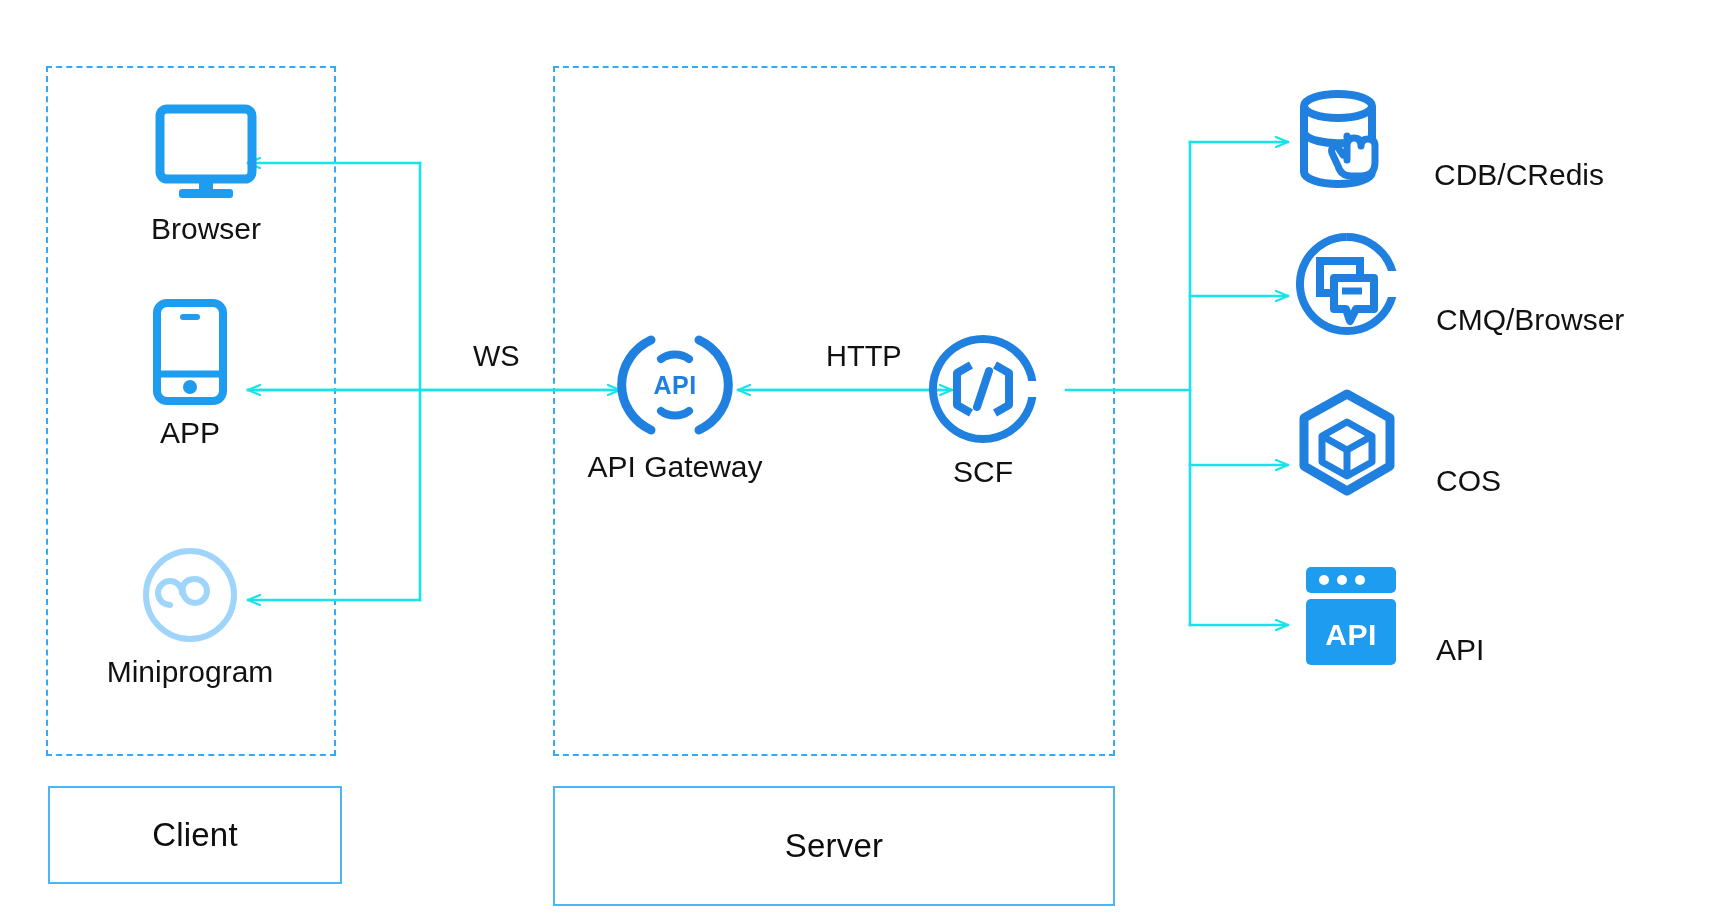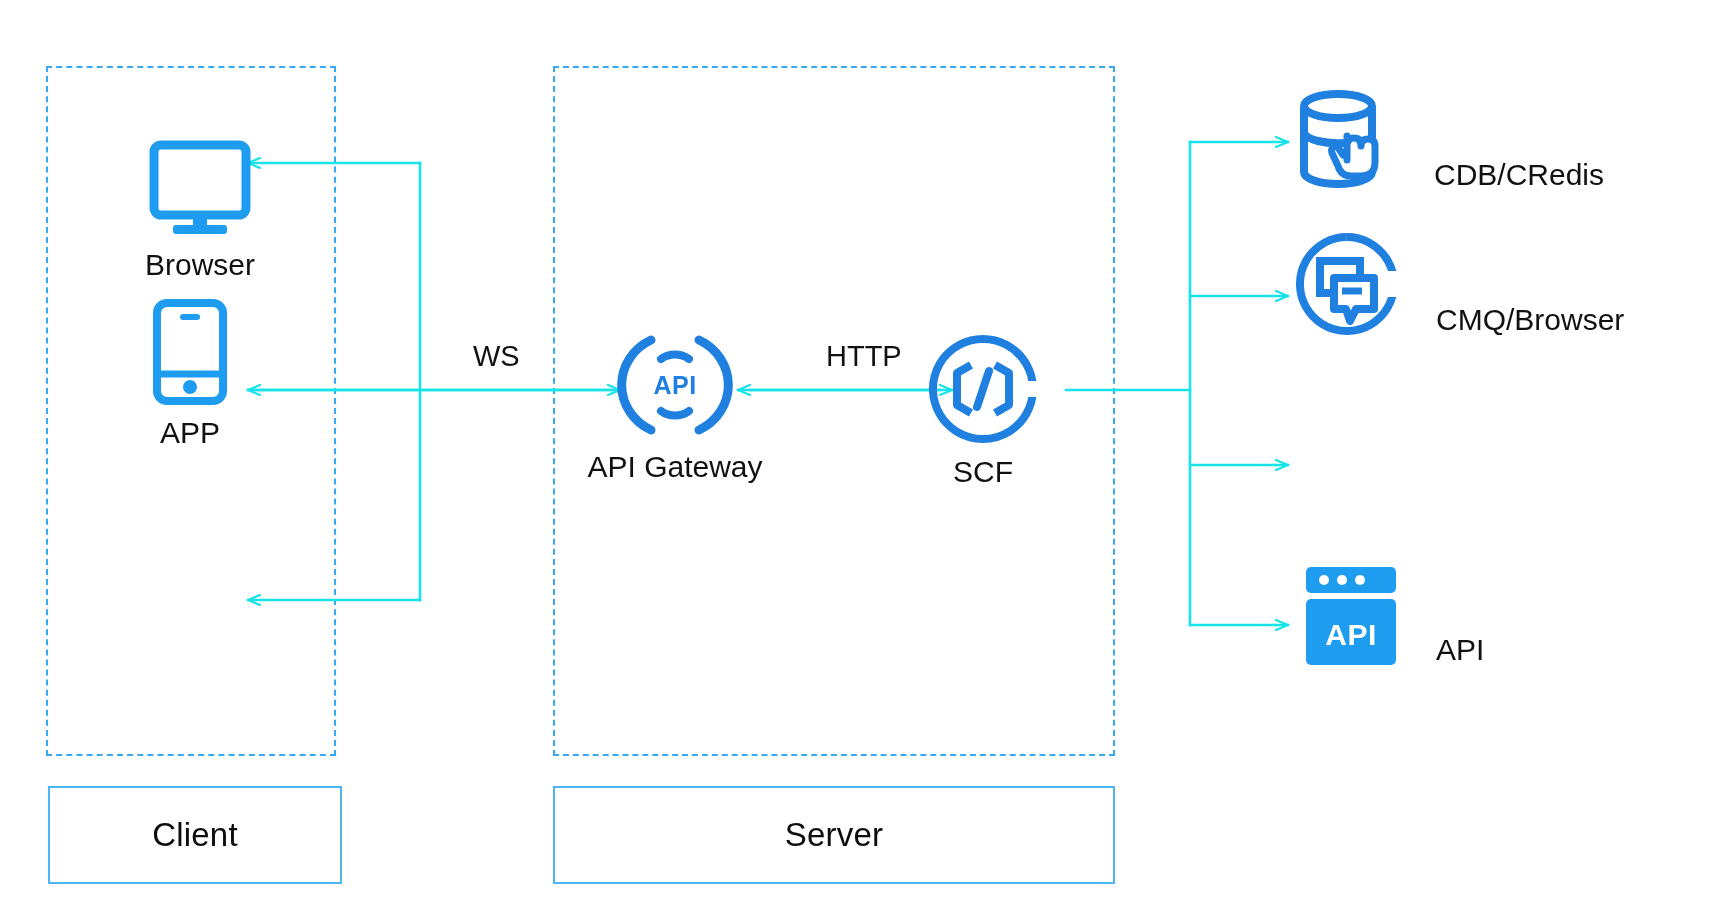--- a/index.html
+++ b/index.html
@@ -123,21 +123,21 @@
       <path d="M1066,390 L1190,390"></path>
       <path d="M1190,142 L1190,625"></path>
 
       <path d="M1190,142 L1288,142" marker-end="url(#ah)"></path>
       <path d="M1190,296 L1288,296" marker-end="url(#ah)"></path>
       <path d="M1190,465 L1288,465" marker-end="url(#ah)"></path>
       <path d="M1190,625 L1288,625" marker-end="url(#ah)"></path>
     </g>
   </svg>
 
-  <div class="node" style="left:120px; top:104px; width:160px;margin-top:36px;">
+  <div class="node" style="left:126px; top:104px; width:160px;">
     <span class="node-icon">
       <svg width="104" height="98" viewBox="0 0 104 98" xmlns="http://www.w3.org/2000/svg">
         <rect x="6" y="5" width="92" height="70" rx="7" ry="7" fill="none" stroke="#1e9cf0" stroke-width="9"></rect>
         <rect x="45" y="75" width="14" height="12" fill="#1e9cf0"></rect>
         <rect x="25" y="85" width="54" height="9" rx="3" fill="#1e9cf0"></rect>
       </svg>
     </span>
     <span class="node-caption">Browser</span>
   </div>
 
@@ -146,20 +146,29 @@
       <svg width="78" height="108" viewBox="0 0 78 108" xmlns="http://www.w3.org/2000/svg">
         <rect x="6" y="5" width="66" height="98" rx="10" ry="10" fill="none" stroke="#1e9cf0" stroke-width="8"></rect>
         <rect x="29" y="16" width="20" height="6" rx="3" fill="#1e9cf0"></rect>
         <line x1="10" y1="76" x2="68" y2="76" stroke="#1e9cf0" stroke-width="7"></line>
         <circle cx="39" cy="89" r="7" fill="#1e9cf0"></circle>
       </svg>
     </span>
     <span class="node-caption">APP</span>
   </div>
 
+  <div class="node" style="left:90px; top:545px; width:200px;">
+    <span class="node-icon">
+      <svg width="100" height="100" viewBox="0 0 100 100" xmlns="http://www.w3.org/2000/svg">
+        <circle cx="50" cy="50" r="44" fill="none" stroke="#9fd5fa" stroke-width="6"></circle>
+        <path d="M30,60 a12,12 0 1 1 12,-12 q0,-14 13,-14 a12,12 0 1 1 -12,12" fill="none" stroke="#9fd5fa" stroke-width="6" stroke-linecap="round" stroke-linejoin="round"></path>
+      </svg>
+    </span>
+    <span class="node-caption">Miniprogram</span>
+  </div>
 
   <div class="node" style="left:565px; top:330px; width:220px;">
     <span class="node-icon">
       <svg width="120" height="110" viewBox="0 0 120 110" xmlns="http://www.w3.org/2000/svg">
 
         <path d="M36,10 A52,50 0 0 0 36,100" fill="none" stroke="#2080e0" stroke-width="9" stroke-linecap="round"></path>
 
         <path d="M84,10 A52,50 0 0 1 84,100" fill="none" stroke="#2080e0" stroke-width="9" stroke-linecap="round"></path>
 
         <path d="M46,29 A22,20 0 0 1 74,29" fill="none" stroke="#2080e0" stroke-width="8" stroke-linecap="round"></path>
@@ -215,20 +224,32 @@
 
         <path d="M26,30 L66,30 L66,62 L26,62 Z" fill="none" stroke="#2080e0" stroke-width="8"></path>
 
         <path d="M40,47 L80,47 L80,78 L62,78 L56,90 L52,78 L40,78 Z" fill="#ffffff" stroke="#2080e0" stroke-width="8" stroke-linejoin="round"></path>
         <line x1="48" y1="60" x2="68" y2="60" stroke="#2080e0" stroke-width="7"></line>
       </svg>
     </span>
     <span class="svc-caption">CMQ/Browser</span>
   </div>
 
+  <div class="svc" style="left:1294px; top:388px;">
+    <span class="svc-icon">
+      <svg width="106" height="110" viewBox="0 0 106 110" xmlns="http://www.w3.org/2000/svg">
+
+        <path d="M53,6 L96,30 L96,78 L53,103 L10,78 L10,30 Z" fill="none" stroke="#2080e0" stroke-width="9" stroke-linejoin="round"></path>
+
+        <path d="M53,34 L78,48 L78,74 L53,88 L28,74 L28,48 Z" fill="none" stroke="#2080e0" stroke-width="7" stroke-linejoin="round"></path>
+        <path d="M28,48 L53,62 L78,48 M53,62 L53,88" fill="none" stroke="#2080e0" stroke-width="7" stroke-linejoin="round"></path>
+      </svg>
+    </span>
+    <span class="svc-caption">COS</span>
+  </div>
 
   <div class="svc" style="left:1302px; top:565px;">
     <span class="svc-icon">
       <svg width="98" height="102" viewBox="0 0 98 102" xmlns="http://www.w3.org/2000/svg">
 
         <rect x="4" y="2" width="90" height="26" rx="5" fill="#1e9cf0"></rect>
         <circle cx="22" cy="15" r="5" fill="#ffffff"></circle>
         <circle cx="40" cy="15" r="5" fill="#ffffff"></circle>
         <circle cx="58" cy="15" r="5" fill="#ffffff"></circle>
 
@@ -236,17 +257,17 @@
         <text x="49" y="80" text-anchor="middle" fill="#ffffff" font-family="Liberation Sans, sans-serif" font-size="30" font-weight="bold" letter-spacing="0.5">API</text>
       </svg>
     </span>
     <span class="svc-caption">API</span>
   </div>
 
   <div class="label-box" style="left:48px; top:786px; width:294px; height:98px;">
     <span>Client</span>
   </div>
 
-  <div class="label-box" style="left:553px; top:786px; width:562px; height:98px;">
+  <div class="label-box" style="left:553px; top:786px; width:562px; height:120px;">
     <span>Server</span>
   </div>
 
 </div>
 
 </body></html>

